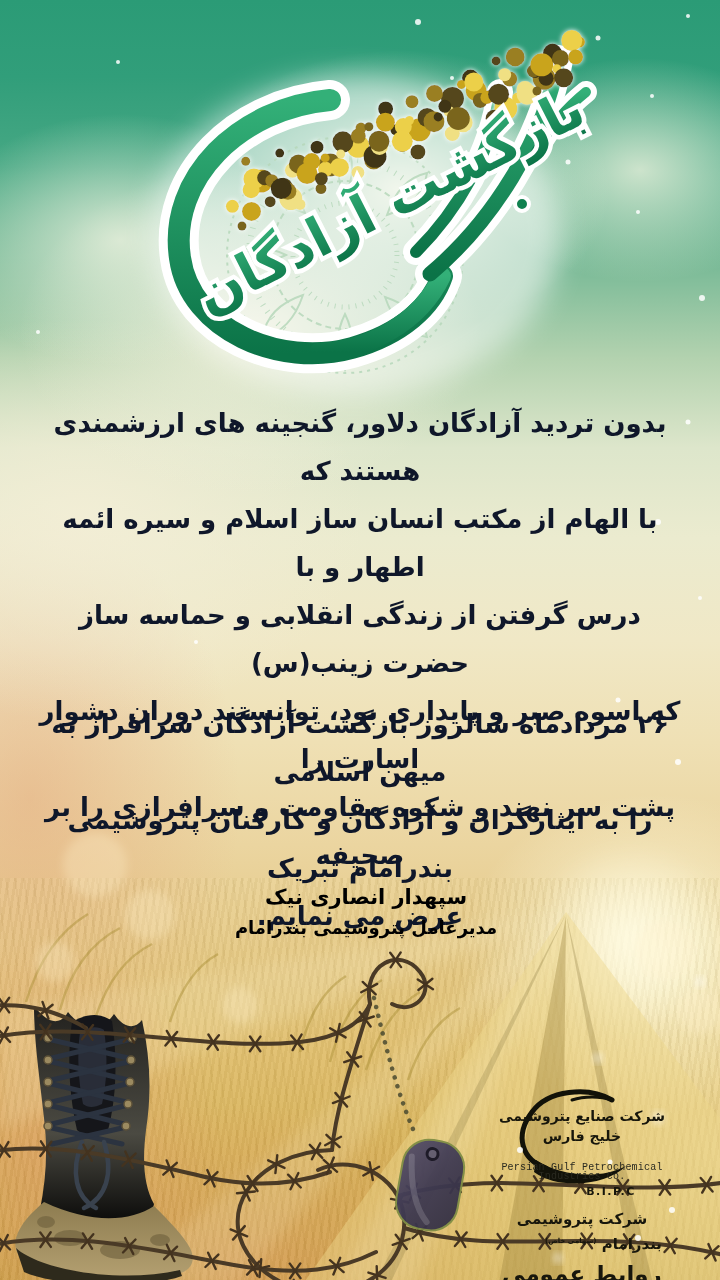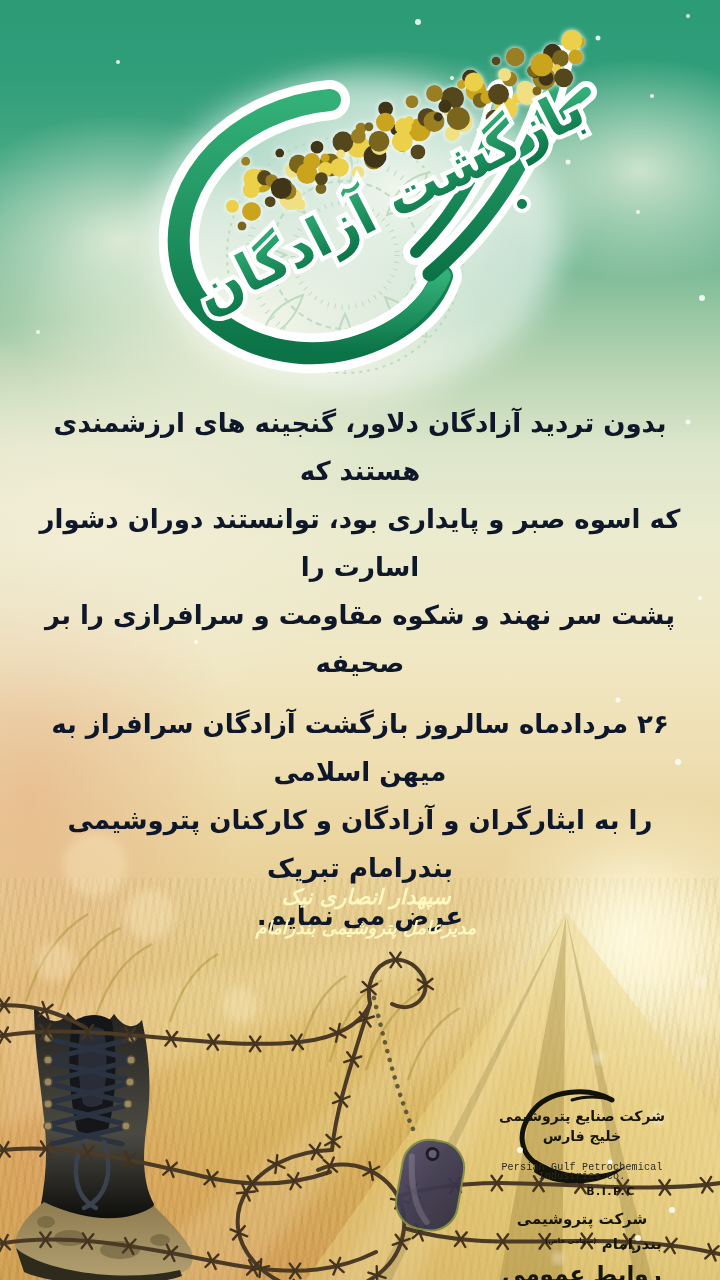--- a/index.html
+++ b/index.html
@@ -36,21 +36,21 @@
   
   .fa{ direction:rtl; unicode-bidi:plaintext; }
   .para{
     position:absolute; left:36px; right:36px; text-align:center; z-index:3;
     color:#0f172a; font-weight:bold; font-size:26px; line-height:48px;
   }
   .para1{ top:399px; }
   .para2{ top:700px; }
   .sig{
     position:absolute; left:36px; right:24px; top:882px; z-index:3; text-align:center;
-    color:#fef9c3; font-weight:bold;font-style:italic;
+    color:#000000; font-weight:bold;
   }
   .sig .name{ font-size:21px; line-height:30px; }
   .sig .role{ font-size:18px; line-height:32px; }
   
   .logoblock{
     position:absolute; left:492px; top:1088px; width:180px; z-index:4;
     text-align:center; color:#17160c;
   }
   .pgpic-fa{ font-size:14px; font-weight:bold; margin-top:18px; line-height:20px;}
   .pgpic-en{ font-size:10px; color:#2a2a20; letter-spacing:.2px; line-height:9px; margin-top:17px;font-family:Liberation Mono, monospace;}
@@ -493,20 +493,22 @@
         <circle cx="150" cy="915" r="25" fill="rgba(255,242,205,.30)" filter="url(#b4)"></circle>
         <circle cx="55" cy="962" r="20" fill="rgba(255,242,205,.30)" filter="url(#b4)"></circle>
         <circle cx="240" cy="1005" r="18" fill="rgba(255,242,205,.30)" filter="url(#b4)"></circle>
         <circle cx="665" cy="950" r="30" fill="rgba(255,242,205,.30)" filter="url(#b4)"></circle>
         <circle cx="700" cy="1012" r="22" fill="rgba(255,242,205,.30)" filter="url(#b4)"></circle>
       </g>
   </svg>
 
   <div class="para para1 fa">
     <div>بدون تردید آزادگان دلاور، گنجینه های ارزشمندی هستند که</div>
+    <div>با الهام از مکتب انسان ساز اسلام و سیره ائمه اطهار و با</div>
+    <div>درس گرفتن از زندگی انقلابی و حماسه ساز حضرت زینب(س)</div>
     <div>که اسوه صبر و پایداری بود، توانستند دوران دشوار اسارت را</div>
     <div>پشت سر نهند و شکوه مقاومت و سرافرازی را بر صحیفه</div>
   </div>
 
   <div class="para para2 fa">
     <div>۲۶ مردادماه سالروز بازگشت آزادگان سرافراز به میهن اسلامی</div>
     <div>را به ایثارگران و آزادگان و کارکنان پتروشیمی بندرامام تبریک</div>
     <div>عرض می نمایم.</div>
   </div>
 

